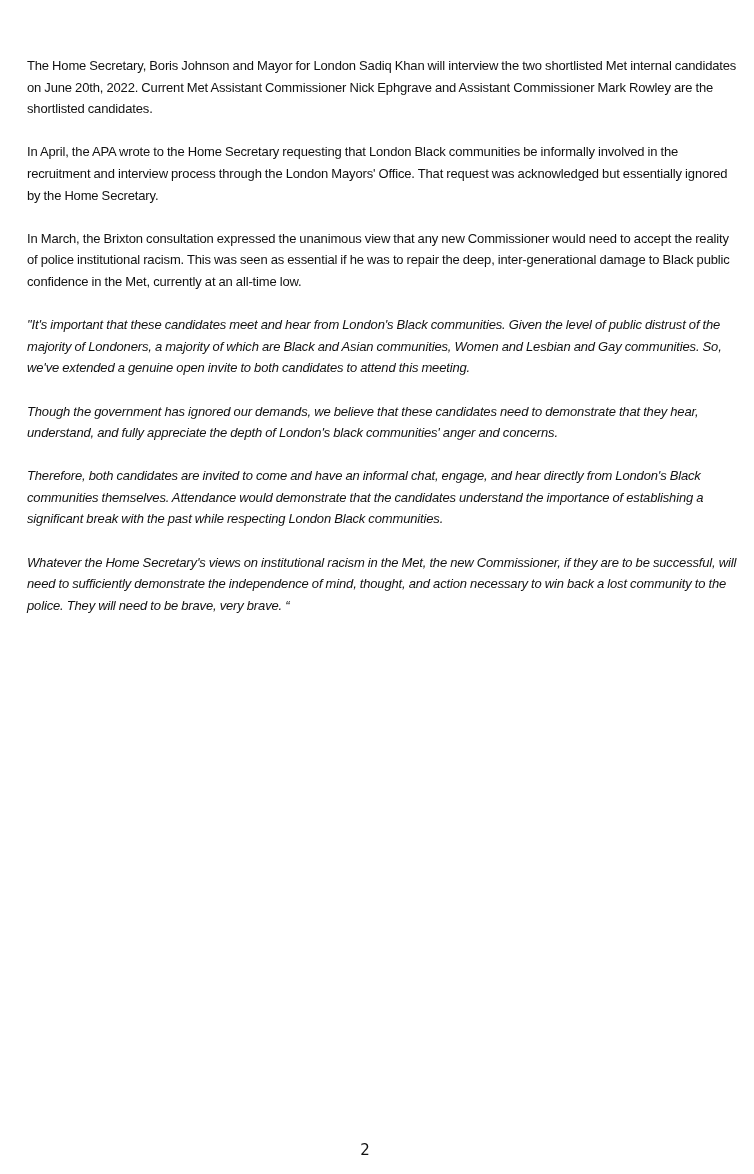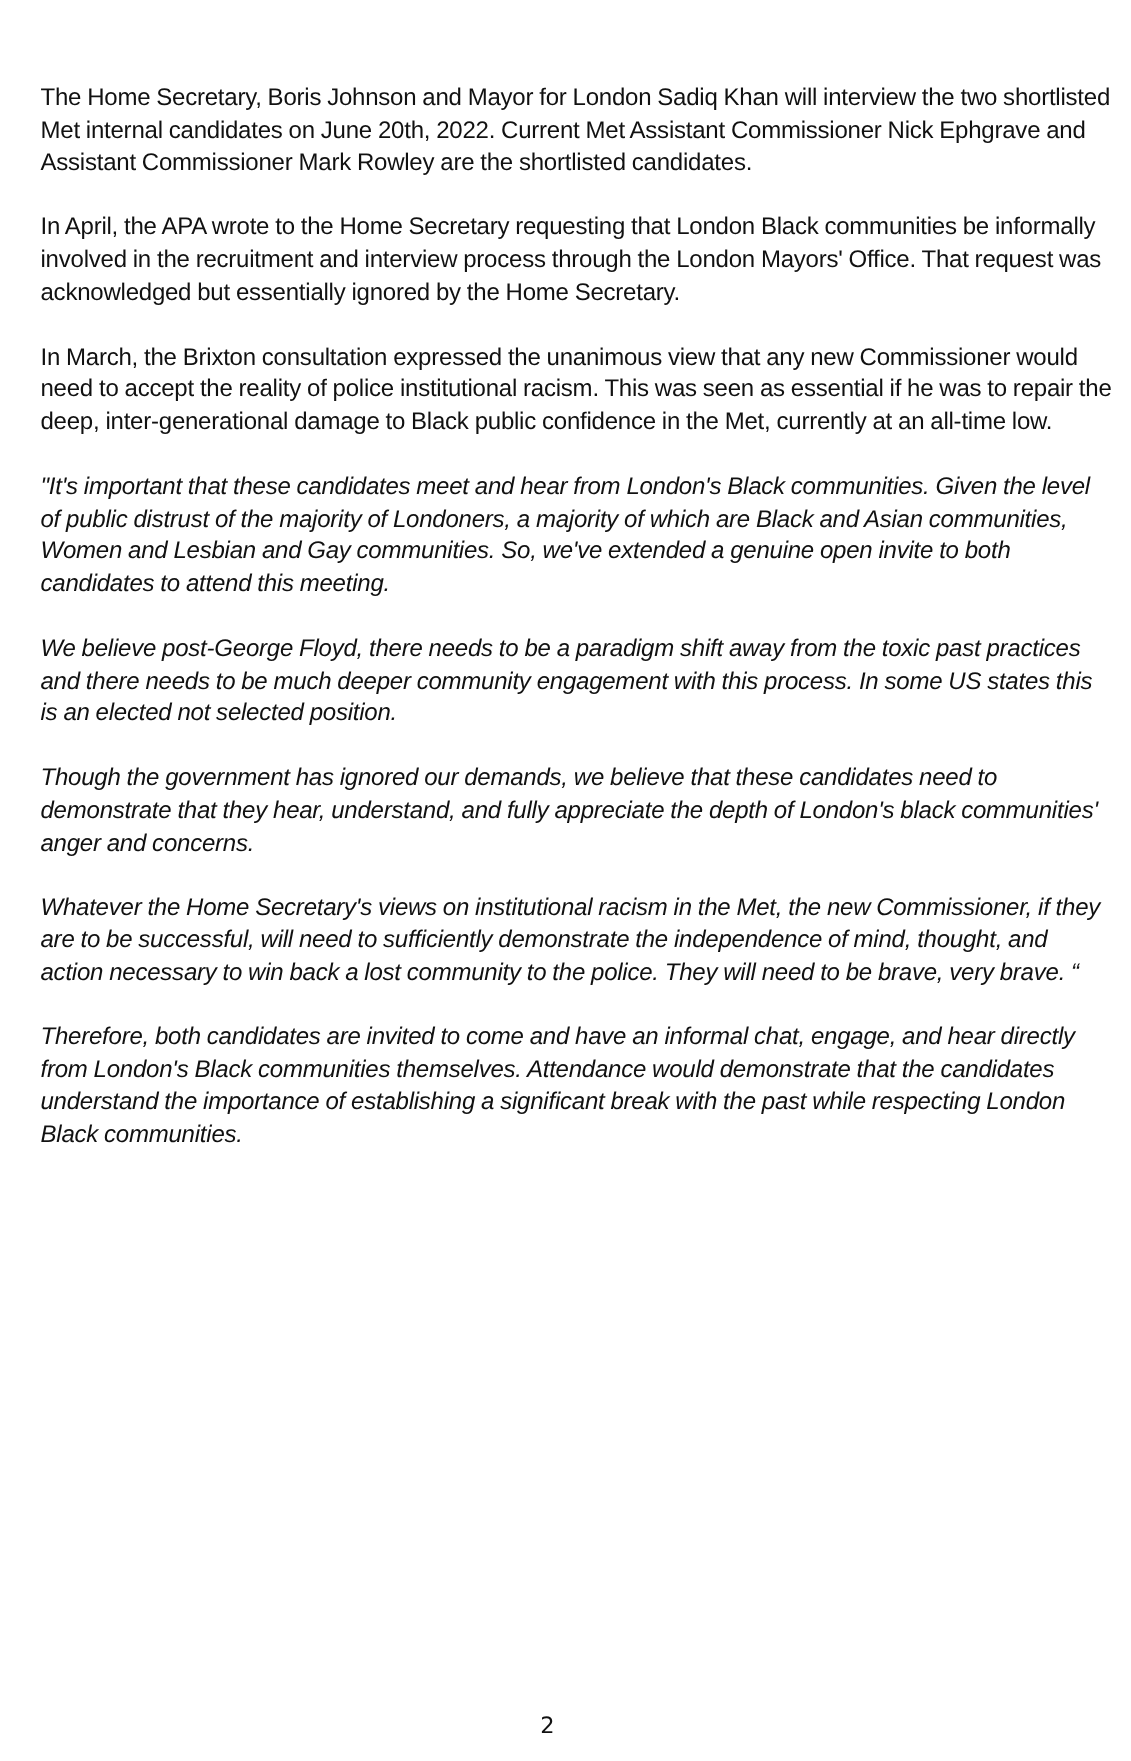--- a/index.html
+++ b/index.html
@@ -15,21 +15,21 @@
       font-family: "Liberation Sans", sans-serif;
       color: #111111;
     }
     .page {
       position: absolute;
       left: 27px;
       top: 55px;
       width: 715px;
     }
     .para {
-      font-size: 16px;
+      font-size: 13px;
       line-height: 21.6px;
       margin: 0 0 21.6px 0;
       letter-spacing: -0.15px;
       word-spacing: -0.3px;
     }
     .para.italic {
       font-style: italic;
     }
     .para .bold {
       font-weight: bold;
@@ -46,19 +46,18 @@
     }
   </style>
 </head>
 <body>
 
 <div class="page">
   <p class="para">The Home Secretary, Boris Johnson and Mayor for London Sadiq Khan will interview the two shortlisted Met internal candidates on June 20th, 2022. Current Met Assistant Commissioner Nick Ephgrave and Assistant Commissioner Mark Rowley are the shortlisted candidates.</p>
   <p class="para">In April, the APA wrote to the Home Secretary requesting that London Black communities be informally involved in the recruitment and interview process through the London Mayors' Office. That request was acknowledged but essentially ignored by the Home Secretary.</p>
   <p class="para">In March, the Brixton consultation expressed the unanimous view that any new Commissioner would need to accept the reality of police institutional racism. This was seen as essential if he was to repair the deep, inter-generational damage to Black public confidence in the Met, currently at an all-time low.</p>
   <p class="para italic">"It's important that these candidates meet and hear from London's Black communities. Given the level of public distrust of the majority of Londoners, a majority of which are Black and Asian communities, Women and Lesbian and Gay communities. So, we've extended a genuine open invite to both candidates to attend this meeting.</p>
-  <p class="para italic">We believe post-George Floyd, there needs to be a paradigm shift away from the toxic past practices and there needs to be much deeper community engagement with this process. In some US states this is an elected not selected position.</p>
   <p class="para italic">Though the government has ignored our demands, we believe that these candidates need to demonstrate that they hear, understand, and fully appreciate the depth of London's black communities' anger and concerns.</p>
+  <p class="para italic">Therefore, both candidates are invited to come and have an informal chat, engage, and hear directly from London's Black communities themselves. Attendance would demonstrate that the candidates understand the importance of establishing a significant break with the past while respecting London Black communities.</p>
   <p class="para italic">Whatever the Home Secretary's views on institutional racism in the Met, the new Commissioner, if they are to be successful, will need to sufficiently demonstrate the independence of mind, thought, and action necessary to win back a lost community to the police. They will need to be brave, very brave. “</p>
-  <p class="para italic">Therefore, both candidates are invited to come and have an informal chat, engage, and hear directly from London's Black communities themselves. Attendance would demonstrate that the candidates understand the importance of establishing a significant break with the past while respecting London Black communities.</p>
 </div>
 
 <div class="page-number">2</div>
 
 </body></html>

